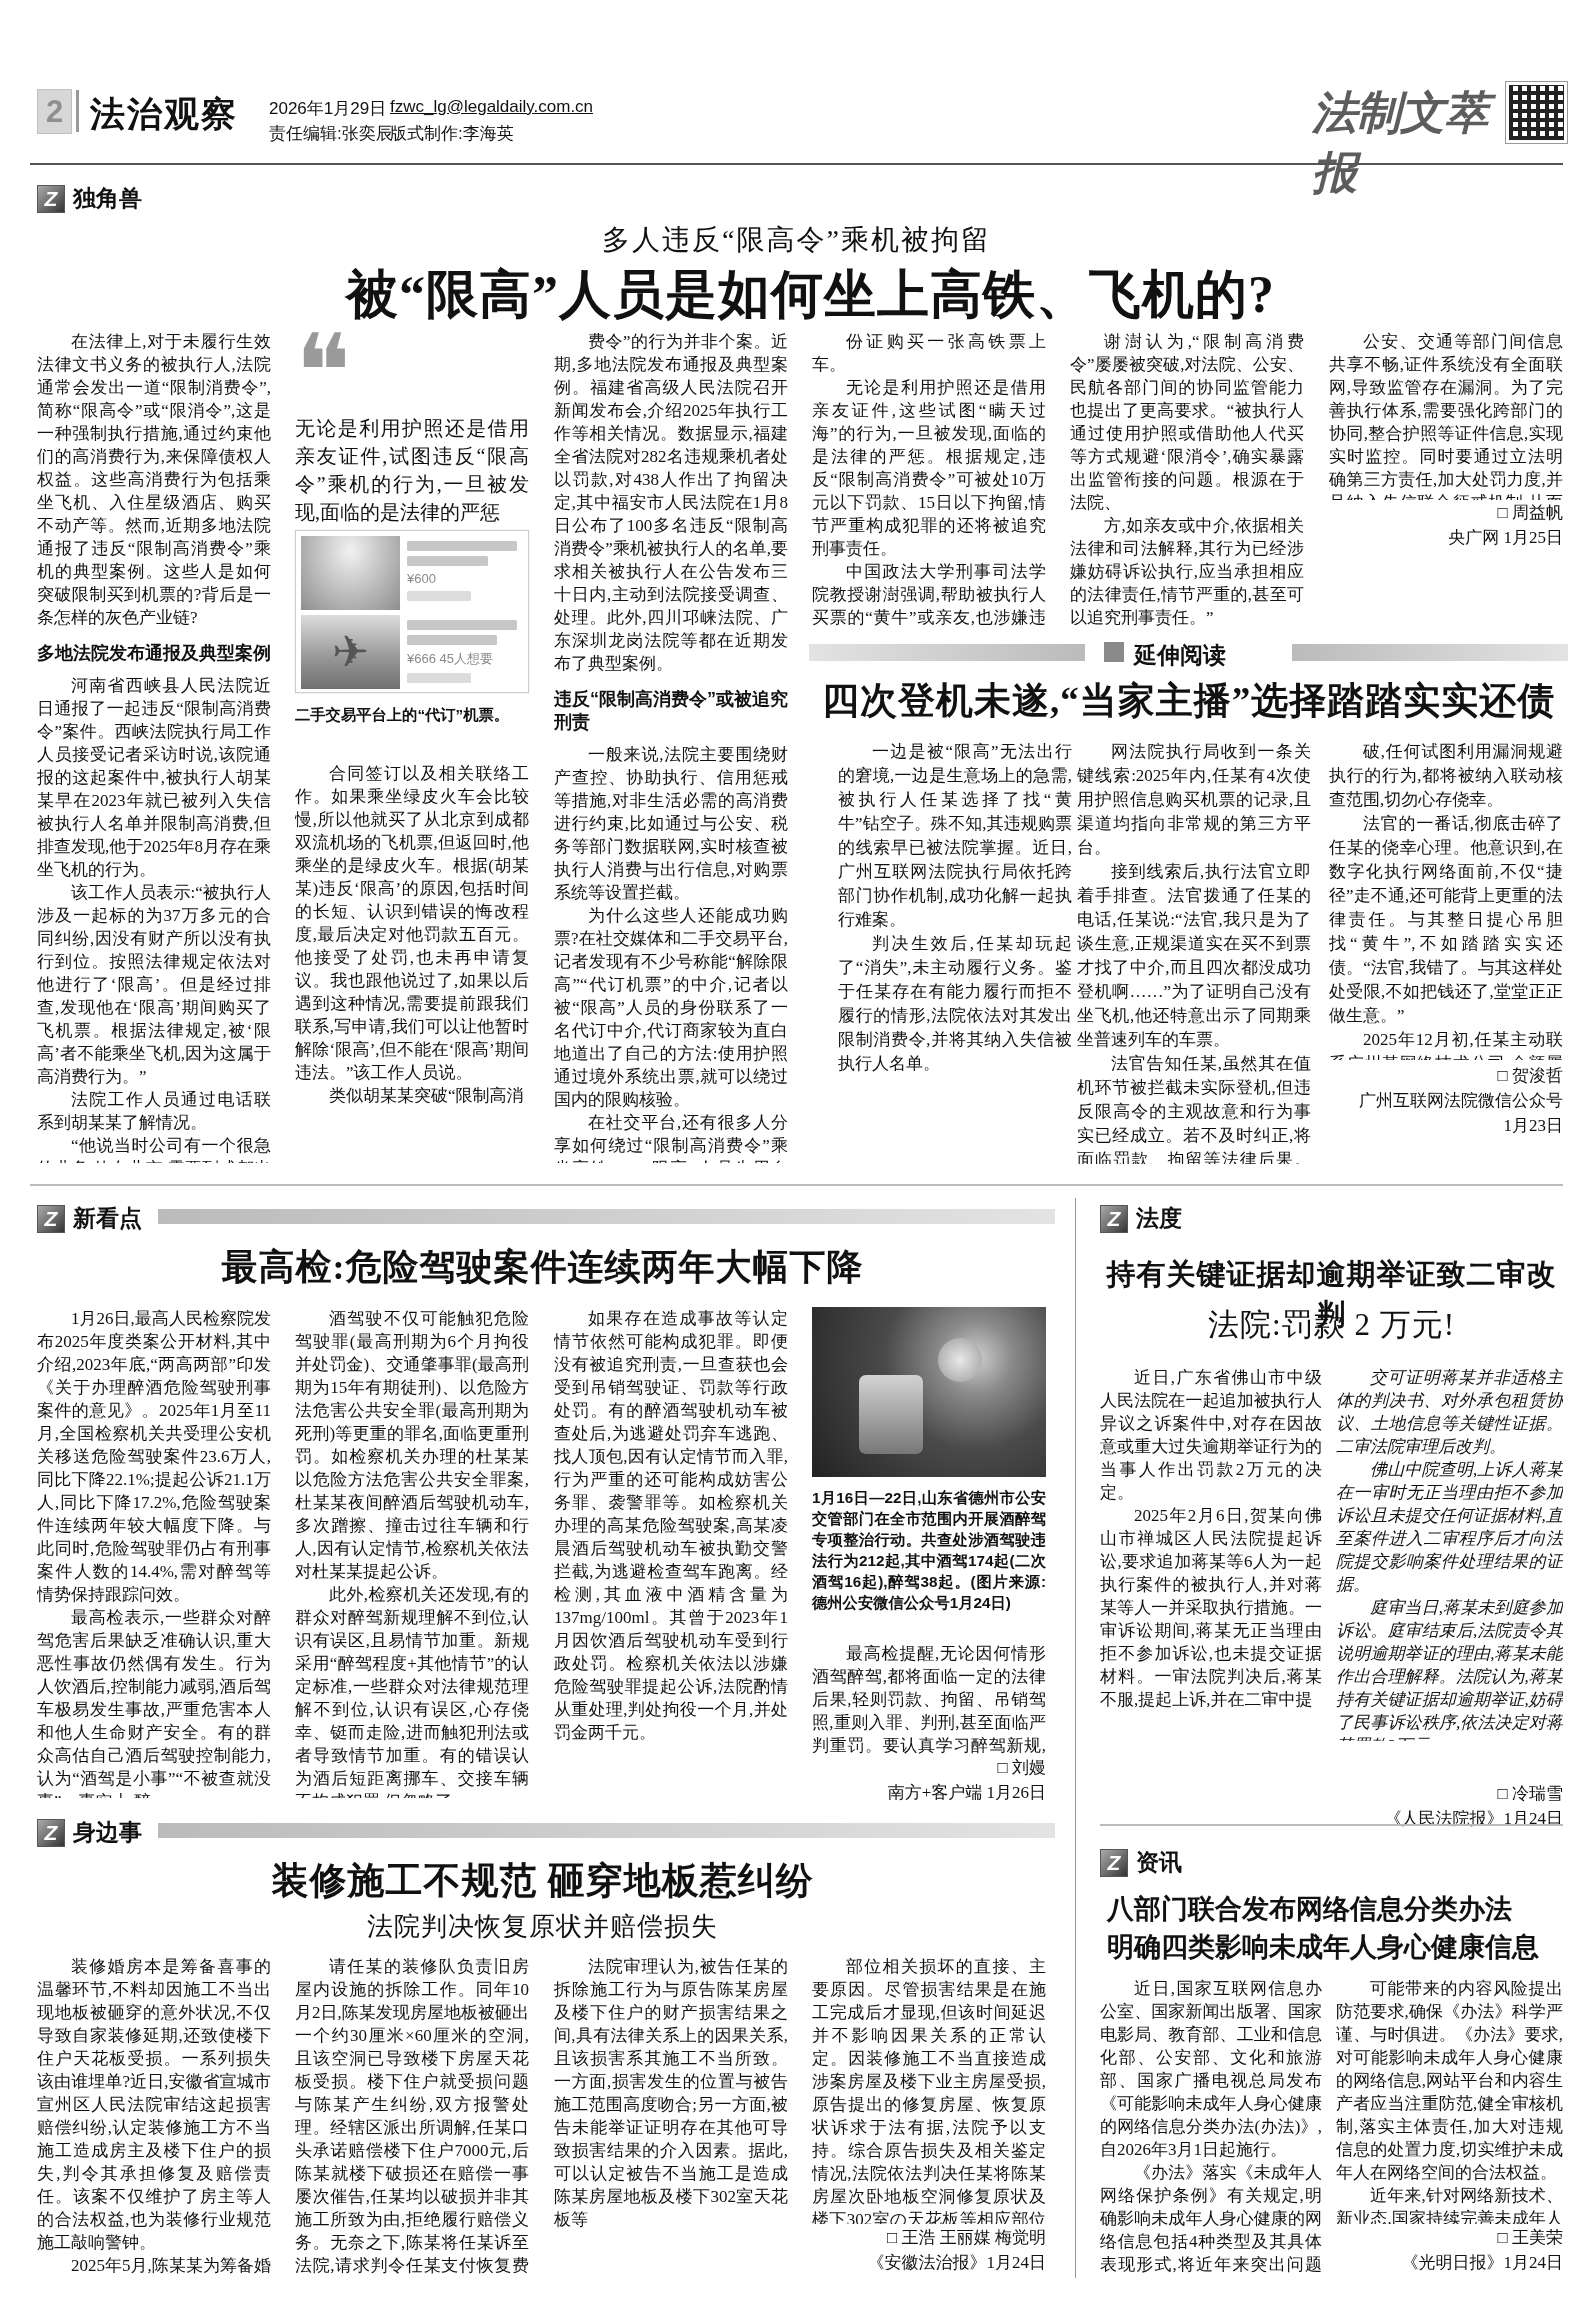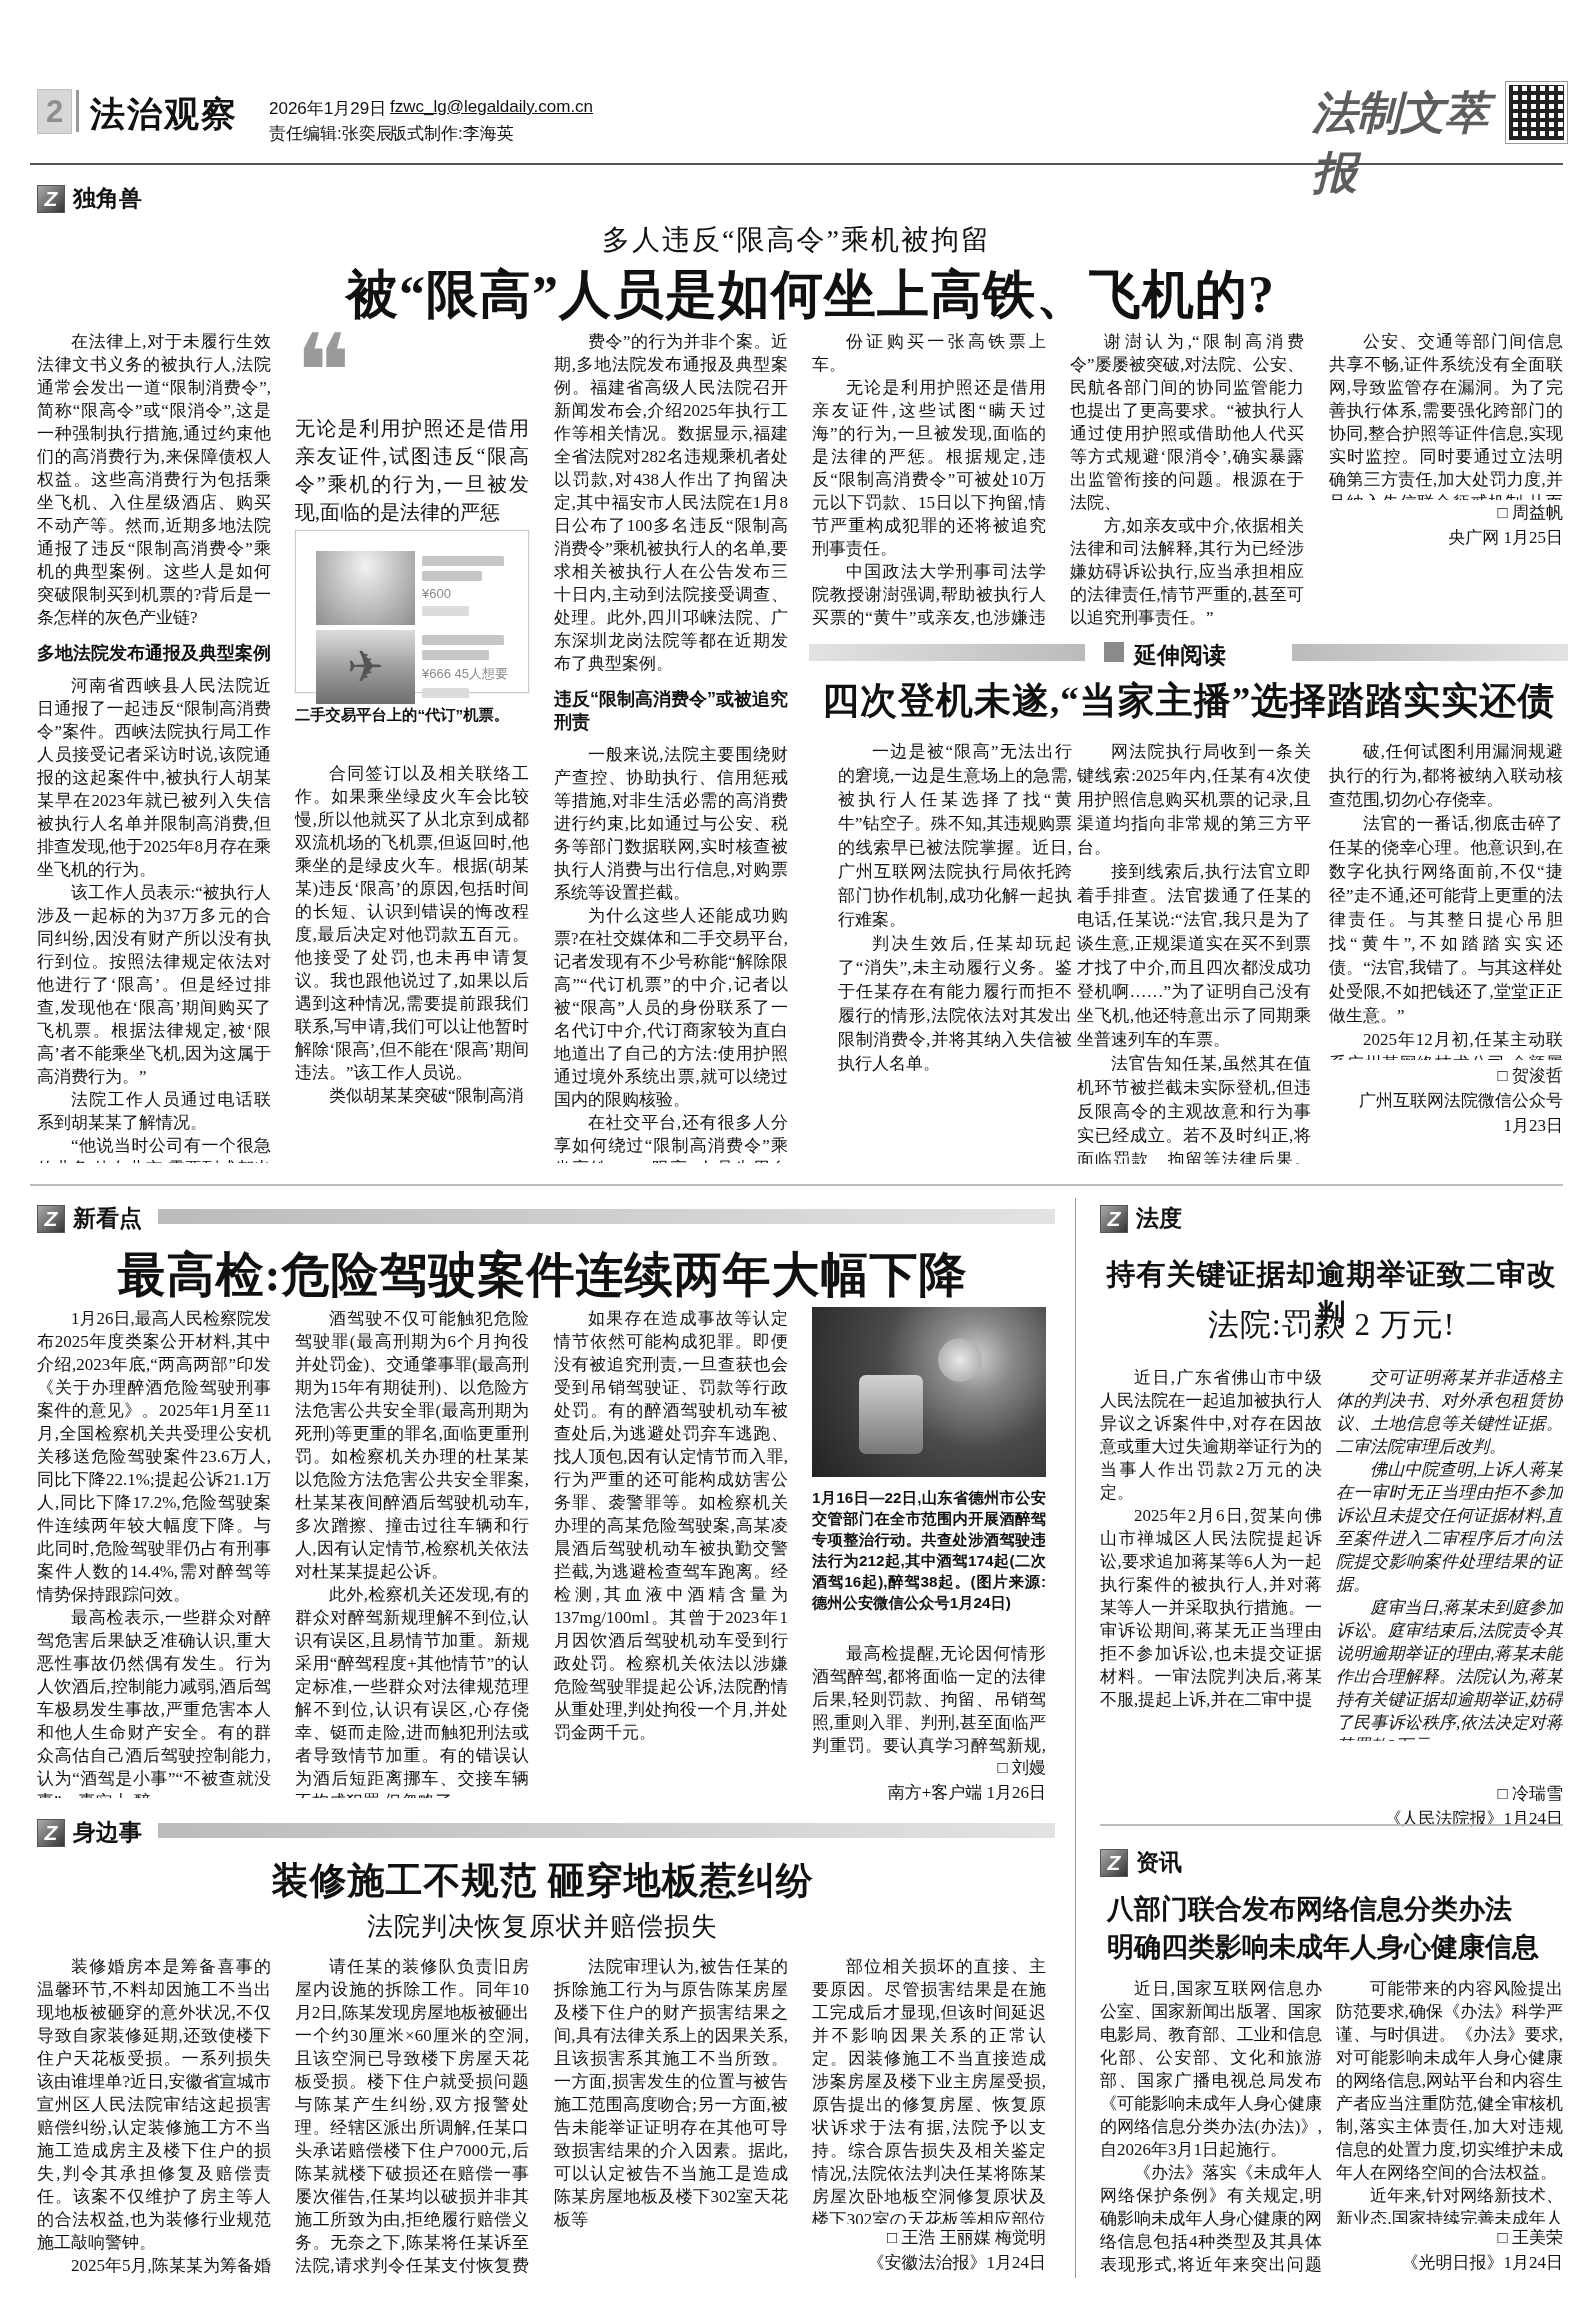--- a/index.html
+++ b/index.html
@@ -74,21 +74,21 @@
         <p class="para">该工作人员表示:“被执行人涉及一起标的为37万多元的合同纠纷,因没有财产所以没有执行到位。按照法律规定依法对他进行了‘限高’。但是经过排查,发现他在‘限高’期间购买了飞机票。根据法律规定,被‘限高’者不能乘坐飞机,因为这属于高消费行为。”</p>
         <p class="para">法院工作人员通过电话联系到胡某某了解情况。</p>
         <p class="para">“他说当时公司有一个很急的业务,他在北京,需要到成都出差。如果去晚了,可能会影响</p>
       </div>
   </div>
 
   <div class="abs" style="left:295px;top:335px;width:234px;">
     <div class="quoteglyph">❝</div>
     <div class="quotetext" style="margin-top:5px;">无论是利用护照还是借用亲友证件,试图违反“限高令”乘机的行为,一旦被发现,面临的是法律的严惩</div>
   </div>
-  <div class="abs listing" style="left:295px;top:530px;width:234px;height:163px;padding:20px;box-sizing:border-box;">
+  <div class="abs listing" style="left:295px;top:530px;width:234px;height:163px;padding:5px;box-sizing:border-box;">
     <div style="display:flex;gap:7px;height:74px;">
       <div class="photo-cabin" style="width:99px;height:74px;"></div>
       <div style="flex:1;">
         <div class="bar" style="width:95%;"></div>
         <div class="bar" style="width:70%;"></div>
         <div class="price">¥600</div>
         <div class="bar" style="width:55%;background:#dcdcdc;"></div>
       </div>
     </div>
     <div style="display:flex;gap:7px;height:74px;margin-top:5px;">
@@ -164,21 +164,21 @@
 
   <div class="abs" style="left:30px;top:1184px;width:1533px;height:2px;background:#bbb;"></div>
 
   <div class="abs" style="left:1075px;top:1198px;width:1px;height:1080px;background:#999;"></div>
 
   <div class="abs seclabel" style="left:37px;top:1203px;">
     <div class="zlogo">Z</div>
     <div class="txt">新看点</div>
   </div>
   <div class="abs band" style="left:158px;top:1209px;width:897px;height:15px;"></div>
-  <div class="abs headline-serif" style="left:37px;top:1243px;width:1011px;font-size:48px;">最高检:危险驾驶案件连续两年大幅下降</div>
+  <div class="abs headline-serif" style="left:37px;top:1243px;width:1011px;font-size:36px;">最高检:危险驾驶案件连续两年大幅下降</div>
 
   <div class="abs col" style="left:37px;top:1307px;width:234px;height:491px;">
       <p class="para">1月26日,最高人民检察院发布2025年度类案公开材料,其中介绍,2023年底,“两高两部”印发《关于办理醉酒危险驾驶刑事案件的意见》。2025年1月至11月,全国检察机关共受理公安机关移送危险驾驶案件23.6万人,同比下降22.1%;提起公诉21.1万人,同比下降17.2%,危险驾驶案件连续两年较大幅度下降。与此同时,危险驾驶罪仍占有刑事案件人数的14.4%,需对醉驾等情势保持跟踪问效。</p>
       <p class="para">最高检表示,一些群众对醉驾危害后果缺乏准确认识,重大恶性事故仍然偶有发生。行为人饮酒后,控制能力减弱,酒后驾车极易发生事故,严重危害本人和他人生命财产安全。有的群众高估自己酒后驾驶控制能力,认为“酒驾是小事”“不被查就没事”。事实上,醉</p>
     </div>
   <div class="abs col" style="left:295px;top:1307px;width:234px;height:491px;">
       <p class="para">酒驾驶不仅可能触犯危险驾驶罪(最高刑期为6个月拘役并处罚金)、交通肇事罪(最高刑期为15年有期徒刑)、以危险方法危害公共安全罪(最高刑期为死刑)等更重的罪名,面临更重刑罚。如检察机关办理的杜某某以危险方法危害公共安全罪案,杜某某夜间醉酒后驾驶机动车,多次蹭擦、撞击过往车辆和行人,因有认定情节,检察机关依法对杜某某提起公诉。</p>
       <p class="para">此外,检察机关还发现,有的群众对醉驾新规理解不到位,认识有误区,且易情节加重。新规采用“醉驾程度+其他情节”的认定标准,一些群众对法律规范理解不到位,认识有误区,心存侥幸、铤而走险,进而触犯刑法或者导致情节加重。有的错误认为酒后短距离挪车、交接车辆不构成犯罪,但忽略了</p>
     </div>
   <div class="abs col" style="left:554px;top:1307px;width:234px;height:491px;">

